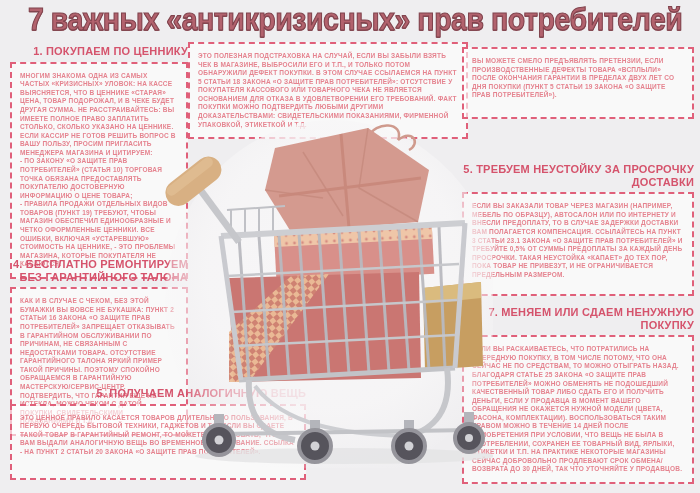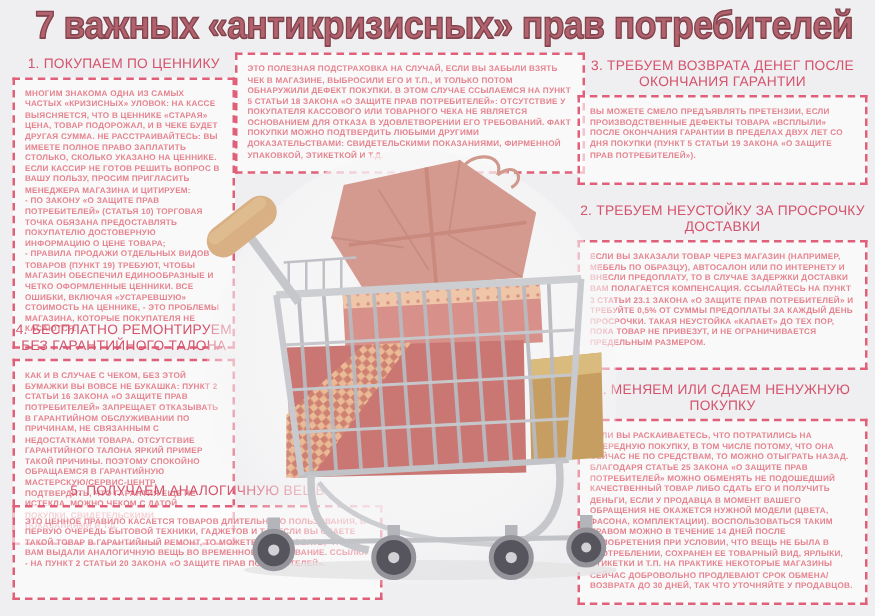--- a/index.html
+++ b/index.html
@@ -11,21 +11,21 @@
   .title{
     position:absolute;top:2px;left:0;width:700px;text-align:center;z-index:3;
     font-size:31px;font-weight:bold;color:#b2626d;
     -webkit-text-stroke:1.1px #81444e;
     text-shadow:0 1px 0 #8b4c56;
     transform:scaleX(0.92);transform-origin:center;
     letter-spacing:-0.5px;white-space:nowrap;
   }
   .section{position:absolute;z-index:1;}
   .s-head{
-    color:#d5536c;font-weight:normal;text-align:center;
+    color:#d5536c;font-weight:bold;text-align:right;
     font-size:11px;line-height:1.15;letter-spacing:.2px;margin:0 0 4px 0;
   }
   .s-box{
     border:2px dashed #e0607a;background:rgba(255,255,255,.62);
     padding:8px 8px;box-sizing:border-box;
     font-size:6.5px;font-weight:bold;color:#e5838f;
     line-height:1.32;letter-spacing:.2px;white-space:pre-line;
   }
   #sec1{left:10px;top:45px;width:178px;}
   #sec1 .s-box{min-height:186px;}
@@ -53,36 +53,35 @@
   <div class="s-box">МНОГИМ ЗНАКОМА ОДНА ИЗ САМЫХ ЧАСТЫХ «КРИЗИСНЫХ» УЛОВОК: НА КАССЕ ВЫЯСНЯЕТСЯ, ЧТО В ЦЕННИКЕ «СТАРАЯ» ЦЕНА, ТОВАР ПОДОРОЖАЛ, И В ЧЕКЕ БУДЕТ ДРУГАЯ СУММА. НЕ РАССТРАИВАЙТЕСЬ: ВЫ ИМЕЕТЕ ПОЛНОЕ ПРАВО ЗАПЛАТИТЬ СТОЛЬКО, СКОЛЬКО УКАЗАНО НА ЦЕННИКЕ. ЕСЛИ КАССИР НЕ ГОТОВ РЕШИТЬ ВОПРОС В ВАШУ ПОЛЬЗУ, ПРОСИМ ПРИГЛАСИТЬ МЕНЕДЖЕРА МАГАЗИНА И ЦИТИРУЕМ:
 - ПО ЗАКОНУ «О ЗАЩИТЕ ПРАВ ПОТРЕБИТЕЛЕЙ» (СТАТЬЯ 10) ТОРГОВАЯ ТОЧКА ОБЯЗАНА ПРЕДОСТАВЛЯТЬ ПОКУПАТЕЛЮ ДОСТОВЕРНУЮ ИНФОРМАЦИЮ О ЦЕНЕ ТОВАРА;
 - ПРАВИЛА ПРОДАЖИ ОТДЕЛЬНЫХ ВИДОВ ТОВАРОВ (ПУНКТ 19) ТРЕБУЮТ, ЧТОБЫ МАГАЗИН ОБЕСПЕЧИЛ ЕДИНООБРАЗНЫЕ И ЧЕТКО ОФОРМЛЕННЫЕ ЦЕННИКИ. ВСЕ ОШИБКИ, ВКЛЮЧАЯ «УСТАРЕВШУЮ» СТОИМОСТЬ НА ЦЕННИКЕ, - ЭТО ПРОБЛЕМЫ МАГАЗИНА, КОТОРЫЕ ПОКУПАТЕЛЯ НЕ КАСАЮТСЯ.</div>
 </div>
 
 <div class="section" id="sec2">
   <div class="s-box">ЭТО ПОЛЕЗНАЯ ПОДСТРАХОВКА НА СЛУЧАЙ, ЕСЛИ ВЫ ЗАБЫЛИ ВЗЯТЬ ЧЕК В МАГАЗИНЕ, ВЫБРОСИЛИ ЕГО И Т.П., И ТОЛЬКО ПОТОМ ОБНАРУЖИЛИ ДЕФЕКТ ПОКУПКИ. В ЭТОМ СЛУЧАЕ ССЫЛАЕМСЯ НА ПУНКТ 5 СТАТЬИ 18 ЗАКОНА «О ЗАЩИТЕ ПРАВ ПОТРЕБИТЕЛЕЙ»: ОТСУТСТВИЕ У ПОКУПАТЕЛЯ КАССОВОГО ИЛИ ТОВАРНОГО ЧЕКА НЕ ЯВЛЯЕТСЯ ОСНОВАНИЕМ ДЛЯ ОТКАЗА В УДОВЛЕТВОРЕНИИ ЕГО ТРЕБОВАНИЙ. ФАКТ ПОКУПКИ МОЖНО ПОДТВЕРДИТЬ ЛЮБЫМИ ДРУГИМИ ДОКАЗАТЕЛЬСТВАМИ: СВИДЕТЕЛЬСКИМИ ПОКАЗАНИЯМИ, ФИРМЕННОЙ УПАКОВКОЙ, ЭТИКЕТКОЙ И Т.Д.</div>
 </div>
 
 <div class="section" id="sec3">
-  <div class="s-head">3. ТРЕБУЕМ ВОЗВРАТА ДЕНЕГ ПОСЛЕ ОКОНЧАНИЯ ГАРАНТИИ</div>
   <div class="s-box">ВЫ МОЖЕТЕ СМЕЛО ПРЕДЪЯВЛЯТЬ ПРЕТЕНЗИИ, ЕСЛИ ПРОИЗВОДСТВЕННЫЕ ДЕФЕКТЫ ТОВАРА «ВСПЛЫЛИ» ПОСЛЕ ОКОНЧАНИЯ ГАРАНТИИ В ПРЕДЕЛАХ ДВУХ ЛЕТ СО ДНЯ ПОКУПКИ (ПУНКТ 5 СТАТЬИ 19 ЗАКОНА «О ЗАЩИТЕ ПРАВ ПОТРЕБИТЕЛЕЙ»).</div>
 </div>
 
 <div class="section" id="sec4">
   <div class="s-head">4. БЕСПЛАТНО РЕМОНТИРУЕМ БЕЗ ГАРАНТИЙНОГО ТАЛОНА</div>
   <div class="s-box">КАК И В СЛУЧАЕ С ЧЕКОМ, БЕЗ ЭТОЙ БУМАЖКИ ВЫ ВОВСЕ НЕ БУКАШКА: ПУНКТ 2 СТАТЬИ 16 ЗАКОНА «О ЗАЩИТЕ ПРАВ ПОТРЕБИТЕЛЕЙ» ЗАПРЕЩАЕТ ОТКАЗЫВАТЬ В ГАРАНТИЙНОМ ОБСЛУЖИВАНИИ ПО ПРИЧИНАМ, НЕ СВЯЗАННЫМ С НЕДОСТАТКАМИ ТОВАРА. ОТСУТСТВИЕ ГАРАНТИЙНОГО ТАЛОНА ЯРКИЙ ПРИМЕР ТАКОЙ ПРИЧИНЫ. ПОЭТОМУ СПОКОЙНО ОБРАЩАЕМСЯ В ГАРАНТИЙНУЮ МАСТЕРСКУЮ/СЕРВИС-ЦЕНТР. ПОДТВЕРДИТЬ, ЧТО ГАРАНТИЯ ЕЩЕ НЕ ИСТЕКЛА, МОЖНО ЧЕКОМ С ДАТОЙ ПОКУПКИ, СВИДЕТЕЛЬСКИМИ ПОКАЗАНИЯМИ И Т.Д.</div>
 </div>
 
 <div class="section" id="sec5">
   <div class="s-head">5. ПОЛУЧАЕМ АНАЛОГИЧНУЮ ВЕЩЬ</div>
   <div class="s-box">ЭТО ЦЕННОЕ ПРАВИЛО КАСАЕТСЯ ТОВАРОВ ДЛИТЕЛЬНОГО ПОЛЬЗОВАНИЯ, В ПЕРВУЮ ОЧЕРЕДЬ БЫТОВОЙ ТЕХНИКИ, ГАДЖЕТОВ И Т.П. ЕСЛИ ВЫ СДАЕТЕ ТАКОЙ ТОВАР В ГАРАНТИЙНЫЙ РЕМОНТ, ТО МОЖЕТЕ ПОТРЕБОВАТЬ, ЧТОБЫ ВАМ ВЫДАЛИ АНАЛОГИЧНУЮ ВЕЩЬ ВО ВРЕМЕННОЕ ПОЛЬЗОВАНИЕ. ССЫЛКА - НА ПУНКТ 2 СТАТЬИ 20 ЗАКОНА «О ЗАЩИТЕ ПРАВ ПОТРЕБИТЕЛЕЙ».</div>
 </div>
 
 <div class="section" id="sec6">
-  <div class="s-head">2. ТРЕБУЕМ НЕУСТОЙКУ ЗА ПРОСРОЧКУ ДОСТАВКИ</div>
+  <div class="s-head">5. ТРЕБУЕМ НЕУСТОЙКУ ЗА ПРОСРОЧКУ ДОСТАВКИ</div>
   <div class="s-box">ЕСЛИ ВЫ ЗАКАЗАЛИ ТОВАР ЧЕРЕЗ МАГАЗИН (НАПРИМЕР, МЕБЕЛЬ ПО ОБРАЗЦУ), АВТОСАЛОН ИЛИ ПО ИНТЕРНЕТУ И ВНЕСЛИ ПРЕДОПЛАТУ, ТО В СЛУЧАЕ ЗАДЕРЖКИ ДОСТАВКИ ВАМ ПОЛАГАЕТСЯ КОМПЕНСАЦИЯ. ССЫЛАЙТЕСЬ НА ПУНКТ 3 СТАТЬИ 23.1 ЗАКОНА «О ЗАЩИТЕ ПРАВ ПОТРЕБИТЕЛЕЙ» И ТРЕБУЙТЕ 0,5% ОТ СУММЫ ПРЕДОПЛАТЫ ЗА КАЖДЫЙ ДЕНЬ ПРОСРОЧКИ. ТАКАЯ НЕУСТОЙКА «КАПАЕТ» ДО ТЕХ ПОР, ПОКА ТОВАР НЕ ПРИВЕЗУТ, И НЕ ОГРАНИЧИВАЕТСЯ ПРЕДЕЛЬНЫМ РАЗМЕРОМ.</div>
 </div>
 
 <div class="section" id="sec7">
   <div class="s-head">7. МЕНЯЕМ ИЛИ СДАЕМ НЕНУЖНУЮ ПОКУПКУ</div>
   <div class="s-box">ЕСЛИ ВЫ РАСКАИВАЕТЕСЬ, ЧТО ПОТРАТИЛИСЬ НА ОЧЕРЕДНУЮ ПОКУПКУ, В ТОМ ЧИСЛЕ ПОТОМУ, ЧТО ОНА СЕЙЧАС НЕ ПО СРЕДСТВАМ, ТО МОЖНО ОТЫГРАТЬ НАЗАД. БЛАГОДАРЯ СТАТЬЕ 25 ЗАКОНА «О ЗАЩИТЕ ПРАВ ПОТРЕБИТЕЛЕЙ» МОЖНО ОБМЕНЯТЬ НЕ ПОДОШЕДШИЙ КАЧЕСТВЕННЫЙ ТОВАР ЛИБО СДАТЬ ЕГО И ПОЛУЧИТЬ ДЕНЬГИ, ЕСЛИ У ПРОДАВЦА В МОМЕНТ ВАШЕГО ОБРАЩЕНИЯ НЕ ОКАЖЕТСЯ НУЖНОЙ МОДЕЛИ (ЦВЕТА, ФАСОНА, КОМПЛЕКТАЦИИ). ВОСПОЛЬЗОВАТЬСЯ ТАКИМ ПРАВОМ МОЖНО В ТЕЧЕНИЕ 14 ДНЕЙ ПОСЛЕ ПРИОБРЕТЕНИЯ ПРИ УСЛОВИИ, ЧТО ВЕЩЬ НЕ БЫЛА В УПОТРЕБЛЕНИИ, СОХРАНЕН ЕЕ ТОВАРНЫЙ ВИД, ЯРЛЫКИ, ЭТИКЕТКИ И Т.П. НА ПРАКТИКЕ НЕКОТОРЫЕ МАГАЗИНЫ СЕЙЧАС ДОБРОВОЛЬНО ПРОДЛЕВАЮТ СРОК ОБМЕНА/ВОЗВРАТА ДО 30 ДНЕЙ, ТАК ЧТО УТОЧНЯЙТЕ У ПРОДАВЦОВ.</div>
 </div>
 
 <div class="cart-wrap">
   <svg viewBox="0 0 330 352" width="330" height="352">

